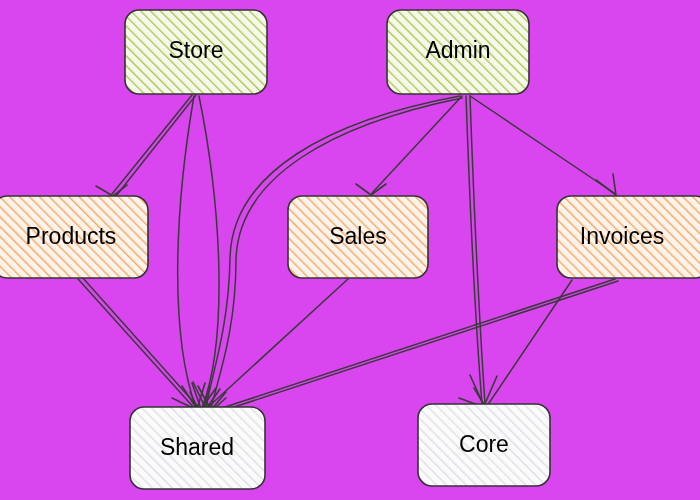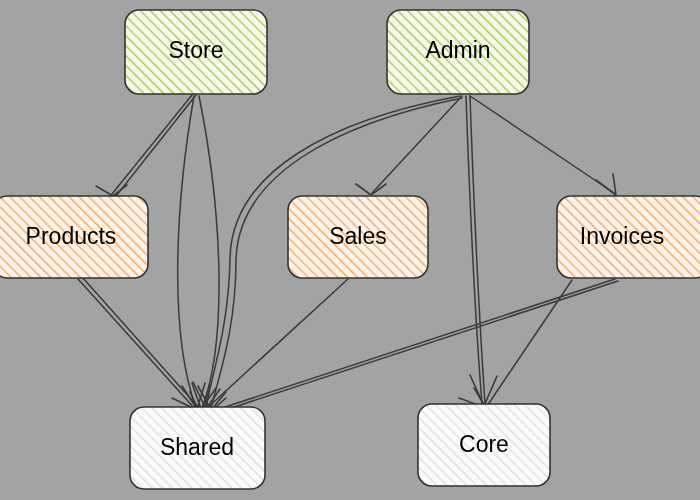--- a/index.html
+++ b/index.html
@@ -5,21 +5,21 @@
 <style>
   html, body {
     margin: 0;
     padding: 0;
     background: #ffffff;
   }
   #diagram-root {
     position: relative;
     width: 700px;
     height: 500px;
-    background: #a3a3a3;
+    background: #d946ef;
     overflow: hidden;
     font-family: "Liberation Sans", sans-serif;
   }
   #graph-svg {
     position: absolute;
     left: 0;
     top: 0;
     width: 700px;
     height: 500px;
     display: block;

